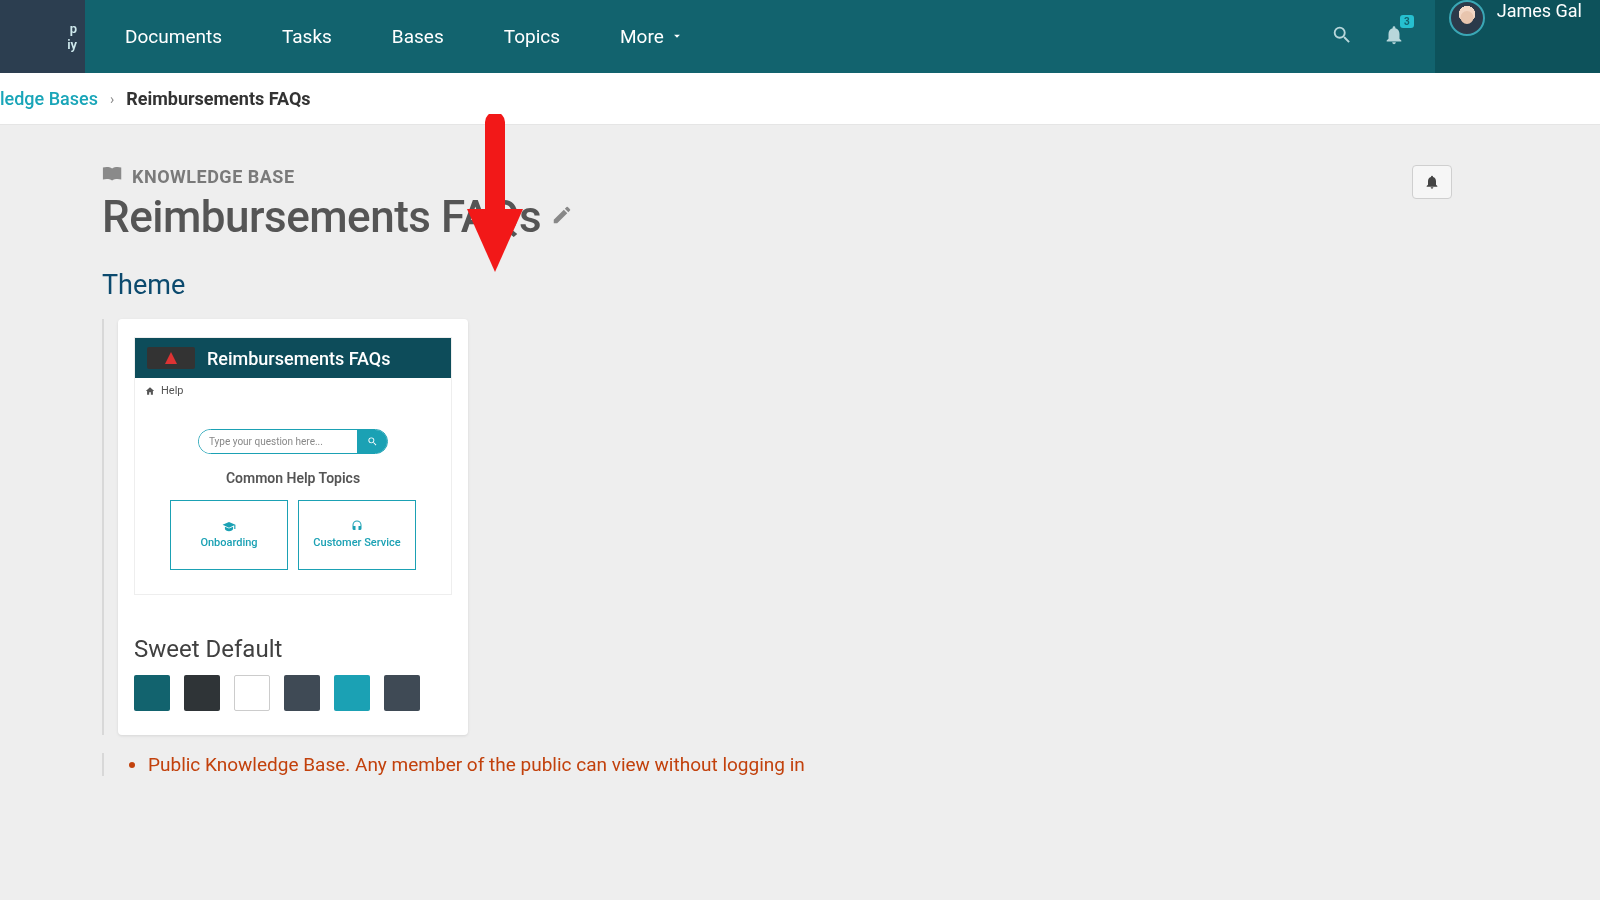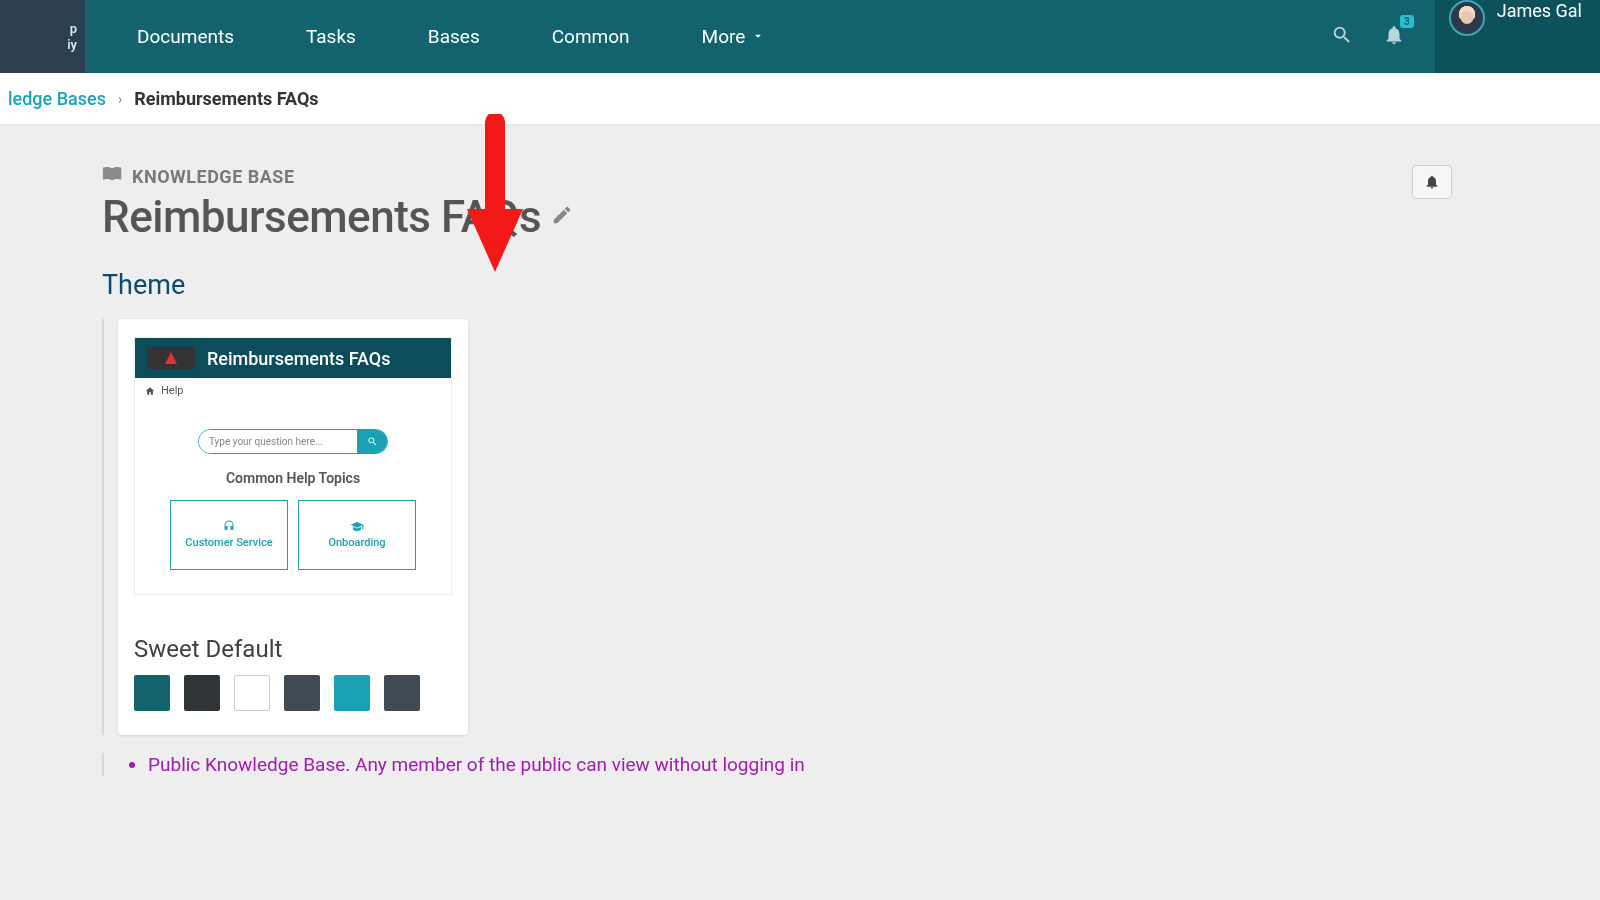--- a/index.html
+++ b/index.html
@@ -42,21 +42,20 @@
     margin-left: 40px;
     font-size: 19px;
     font-weight: 400;
   }
   .topnav-menu-item {
     color: #fff;
     cursor: pointer;
     display: flex;
     align-items: center;
     gap: 6px;
-    margin-left: 12px;
   }
   .topnav-right {
     margin-left: auto;
     display: flex;
     align-items: center;
     gap: 30px;
     padding-right: 0;
   }
   .search-icon svg { width: 22px; height: 22px; }
   .bell-wrap { position: relative; cursor: pointer; }
@@ -94,21 +93,21 @@
     width: 13px; height: 13px; border-radius: 50%; background: #e8c5ae;
   }
   .user-chip span { font-size: 18px; color: #fff; white-space: nowrap; }
 
   
   .breadcrumb-bar {
     background: #fff;
     height: 52px;
     display: flex;
     align-items: center;
-    padding-left: 8px;
+    padding-left: 0;
     border-bottom: 1px solid #e5e5e5;
     font-size: 18px;
   }
   .breadcrumb-link { color: #19a5b8; cursor: pointer; font-weight: 500; }
   .breadcrumb-sep { color: #888; margin: 0 12px; font-size: 14px; }
   .breadcrumb-current { color: #333; font-weight: 700; }
 
   
   .content {
     padding: 40px 0 0 0;
@@ -255,21 +254,21 @@
   .section-label.ca { margin-top: 44px; }
   .access-wrap {
     margin-top: 18px;
     border-left: 2px solid #d8d8d8;
     padding-left: 18px;
   }
   .access-list {
     list-style: disc;
     padding-left: 26px;
     font-size: 19px;
-    color: #a21caf;
+    color: #c2410c;
   }
 
   
   .red-arrow {
     position: absolute;
     left: 460px;
     top: 114px;
     pointer-events: none;
   }
   .chevron-down svg { width: 14px; height: 14px; fill: #fff; }
@@ -286,21 +285,21 @@
     <div class="topnav-menu-item">
         <span>Documents</span>
       </div>
     <div class="topnav-menu-item">
         <span>Tasks</span>
       </div>
     <div class="topnav-menu-item">
         <span>Bases</span>
       </div>
     <div class="topnav-menu-item">
-        <span>Common</span>
+        <span>Topics</span>
       </div>
     <div class="topnav-menu-item">
       <span>More</span>
       <span class="chevron-down">
         <svg viewBox="0 0 24 24">
             <path d="M7 10l5 5 5-5z"></path>
           </svg>
       </span>
     </div>
   </div>
@@ -377,30 +376,30 @@
               <div class="tp-search-input">Type your question here...</div>
               <div class="tp-search-btn">
                 <svg viewBox="0 0 24 24">
                     <path d="M15.5 14h-.79l-.28-.27A6.471 6.471 0 0016 9.5 6.5 6.5 0 109.5 16c1.61 0 3.09-.59 4.23-1.57l.27.28v.79l5 4.99L20.49 19l-4.99-5zm-6 0C7.01 14 5 11.99 5 9.5S7.01 5 9.5 5 14 7.01 14 9.5 11.99 14 9.5 14z"></path>
                   </svg>
               </div>
             </div>
             <div class="tp-common">Common Help Topics</div>
             <div class="tp-topics">
               <div class="tp-topic">
+                <svg viewBox="0 0 24 18">
+                    <path d="M12 2L1 7l11 5 9-4.09V14h2V7L12 2zM5 10.18v3.64C5 16 8.58 18 12 18s7-2 7-4.18v-3.64l-7 3.18-7-3.18z"></path>
+                  </svg>
+                <span>Onboarding</span>
+              </div>
+              <div class="tp-topic">
                 <svg viewBox="0 0 24 24">
                     <path d="M12 1a9 9 0 00-9 9v7a3 3 0 003 3h3v-8H5v-2a7 7 0 0114 0v2h-4v8h3a3 3 0 003-3v-7a9 9 0 00-9-9z"></path>
                   </svg>
                 <span>Customer Service</span>
-              </div>
-              <div class="tp-topic">
-                <svg viewBox="0 0 24 18">
-                    <path d="M12 2L1 7l11 5 9-4.09V14h2V7L12 2zM5 10.18v3.64C5 16 8.58 18 12 18s7-2 7-4.18v-3.64l-7 3.18-7-3.18z"></path>
-                  </svg>
-                <span>Onboarding</span>
               </div>
             </div>
           </div>
         </div>
         <div class="theme-name">Sweet Default</div>
         <div class="swatches">
           <div class="swatch" style="background:#12636e"></div>
           <div class="swatch" style="background:#2f3437"></div>
           <div class="swatch bordered" style="background:#ffffff"></div>
           <div class="swatch" style="background:#3f4a55"></div>

